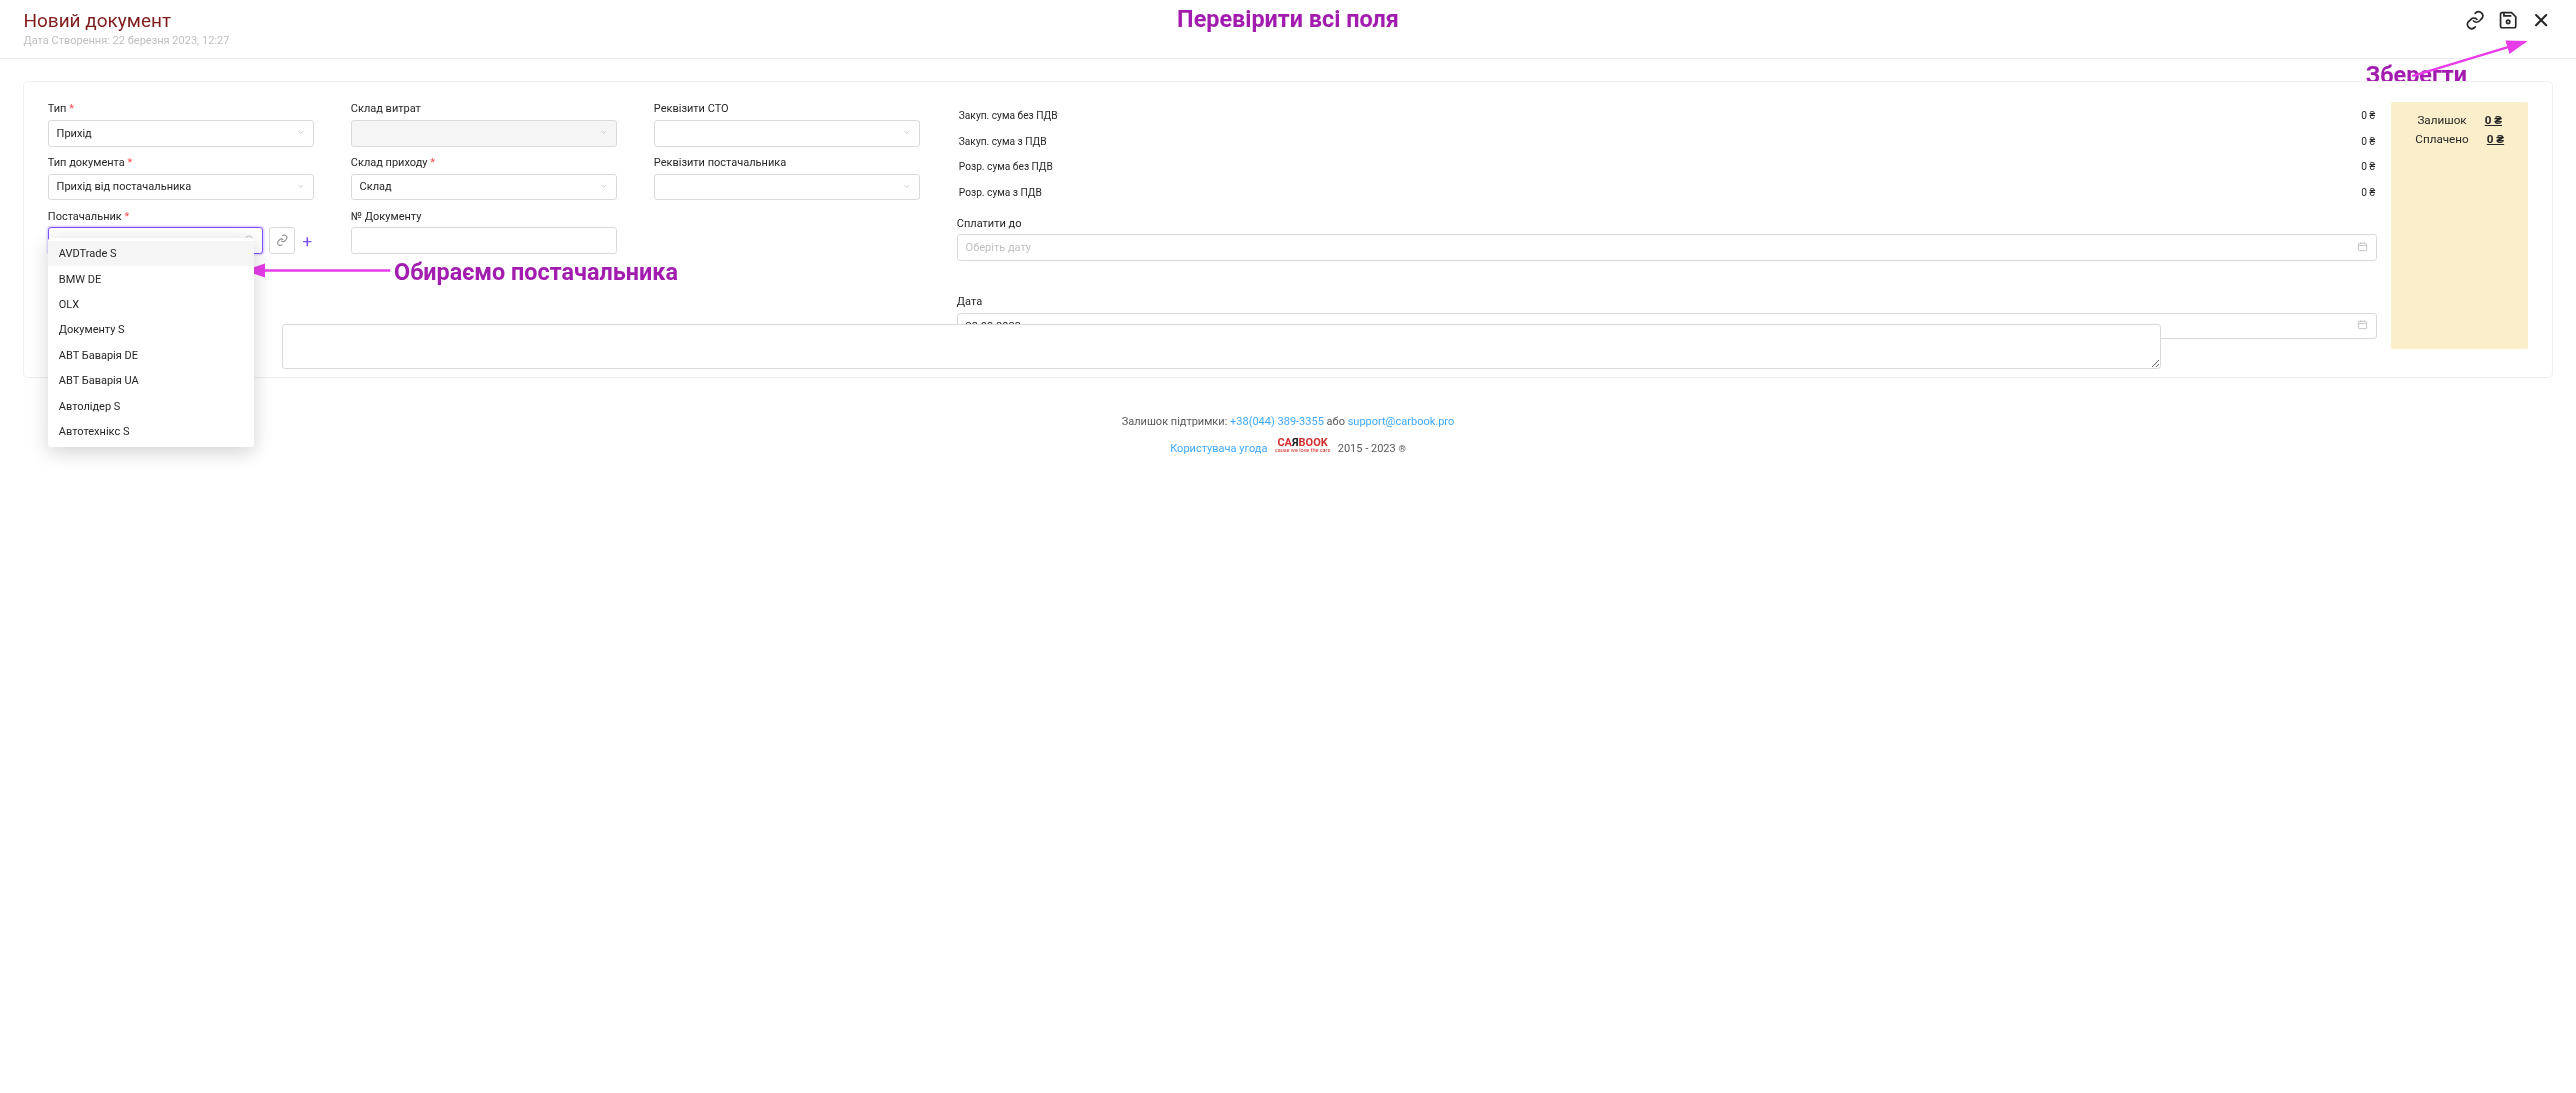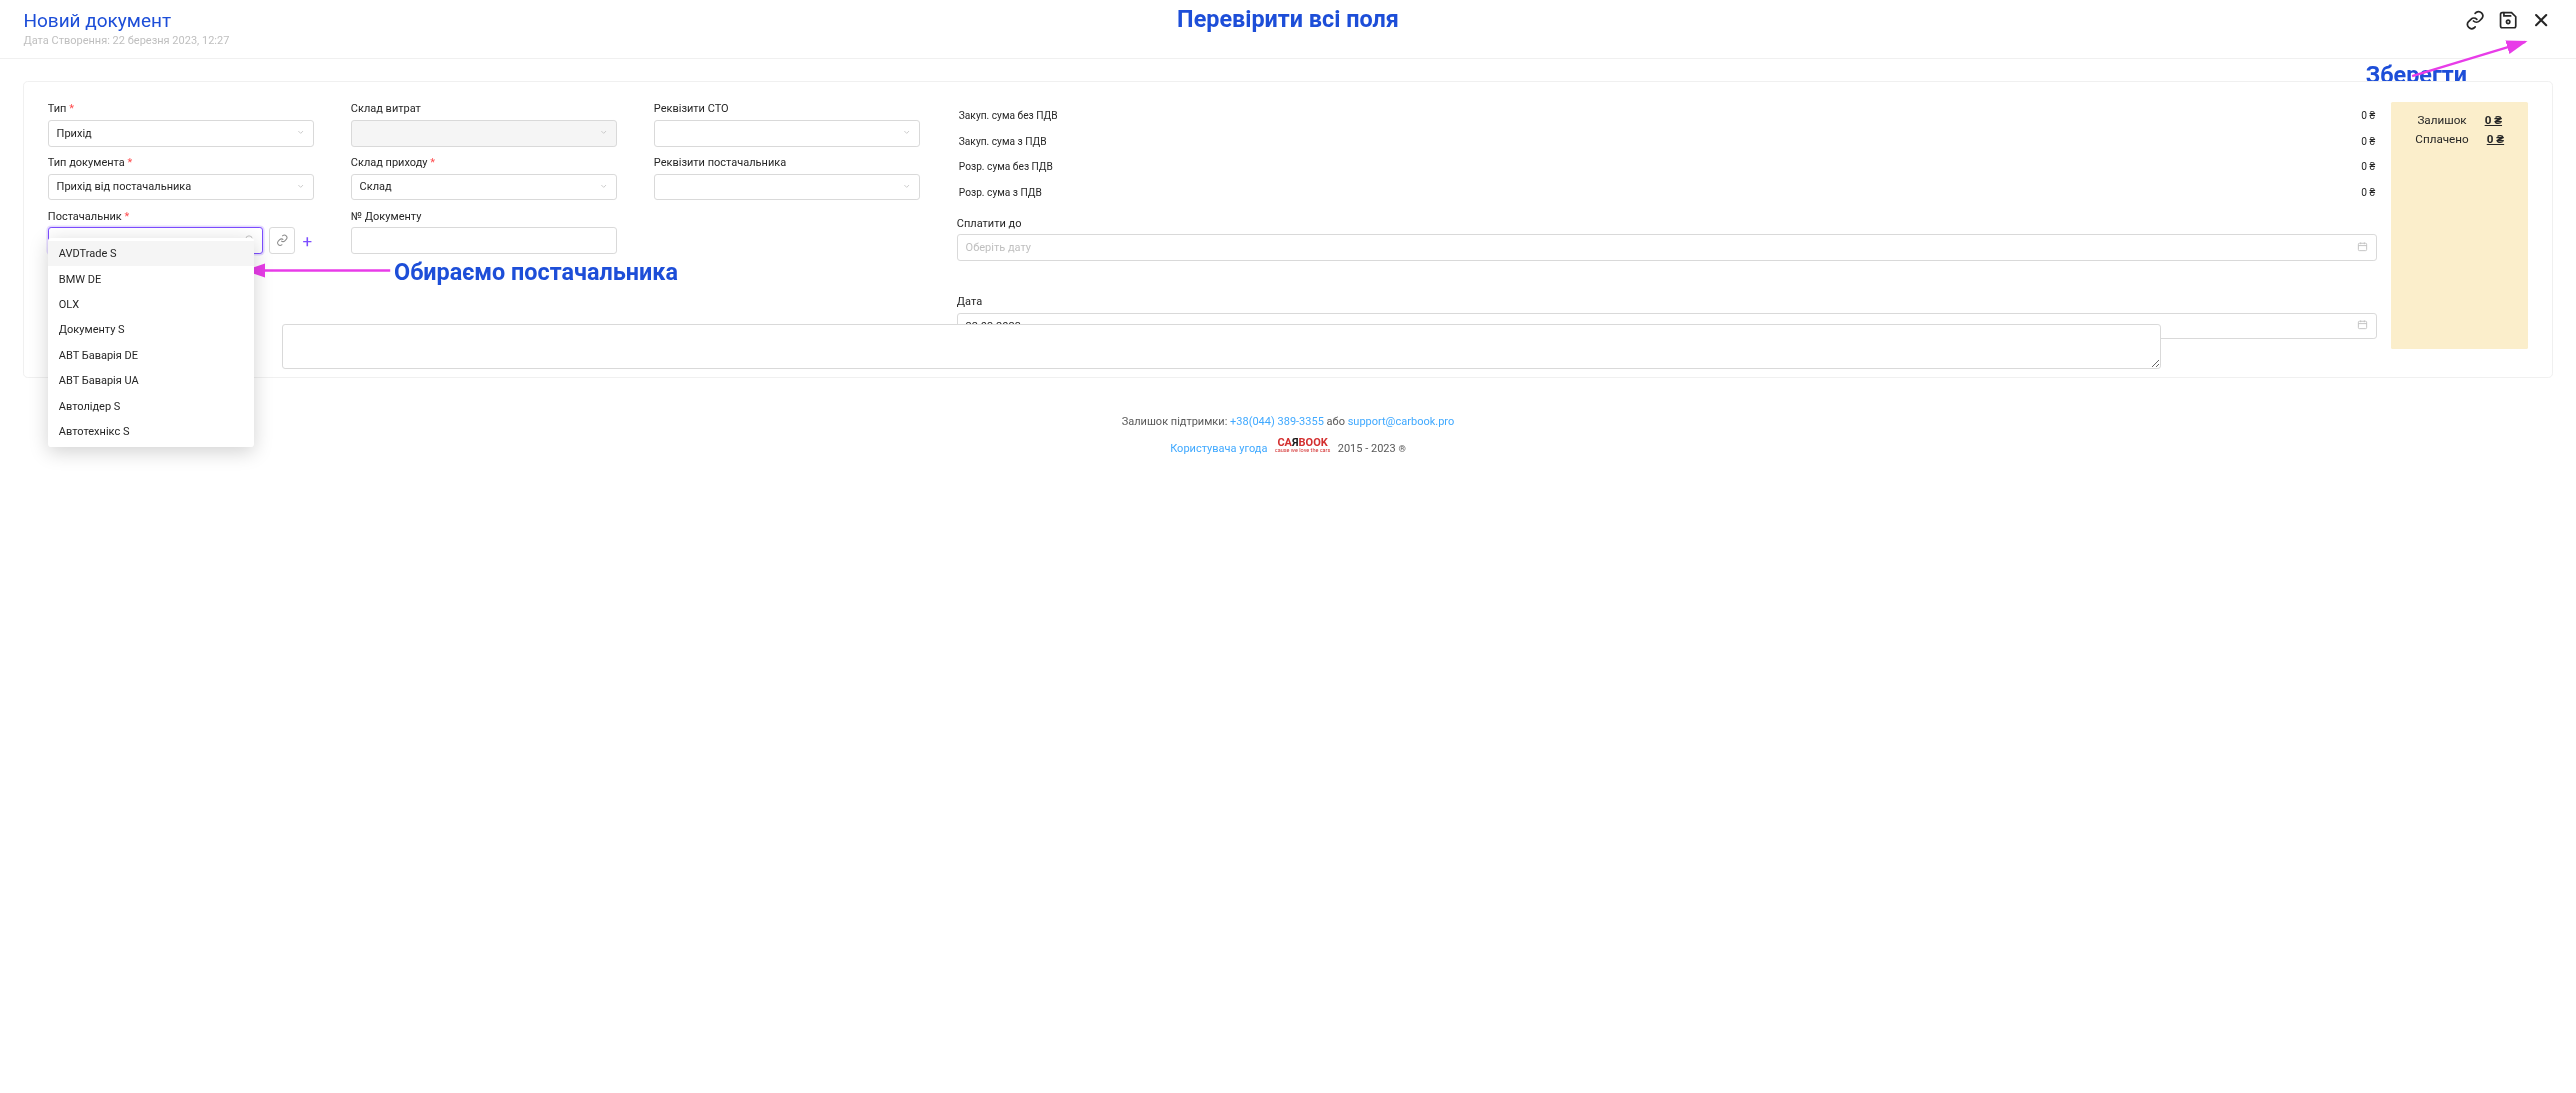--- a/index.html
+++ b/index.html
@@ -1,25 +1,25 @@
 <!DOCTYPE html>
 <html style="font-size:12.5px"><head>
 <meta charset="utf-8">
 <style>
 * { box-sizing: border-box; margin: 0; padding: 0; }
 body { font-family: -apple-system, BlinkMacSystemFont, "Segoe UI", Roboto, sans-serif; background: #fff; color: #262626; }
 
 .header { display: flex; align-items: flex-start; padding: 9.4px 23.4px 11px; border-bottom: 0.8px solid #f0f0f0; position: relative; }
 .header-left { display: flex; flex-direction: column; }
-.header-title { font-size: 19px; font-weight: 400; color: #1d4ed8; }
+.header-title { font-size: 19px; font-weight: 400; color: #7f1d1d; }
 .header-sub { font-size: 11px; color: #bfbfbf; margin-top: 1.6px; }
 .header-right { margin-left: auto; display: flex; gap: 11px; align-items: center; }
 .header-icon { width: 22px; height: 22px; display:inline-flex; align-items:center; justify-content:center; cursor:pointer; }
 
-.annotation { position:absolute; font-size: 23.4px; font-weight: 700; color: #1d4ed8; white-space: nowrap; }
+.annotation { position:absolute; font-size: 23.4px; font-weight: 700; color: #a21caf; white-space: nowrap; }
 
 .card { margin: 22px 23.4px 14px; border: 0.8px solid #f0f0f0; border-radius: 4.7px; padding: 20.3px 23.4px 28px; background:#fff; position:relative; }
 
 .form-grid { display: flex; gap: 37px; justify-content: center; }
 .col1 { width: 266px; display:flex; flex-direction:column; }
 .col2 { width: 266px; display:flex; flex-direction:column; }
 .col3 { width: 266px; display:flex; flex-direction:column; }
 .col4 { flex:1; display:flex; gap: 14px; }
 .totals { flex:1; }
 .sticky { width: 137px; background:#fbeecb; border-radius:1.6px; padding: 11px 7.8px; display:flex; flex-direction:column; align-items:center; gap:4.7px; font-size:11.7px; }

